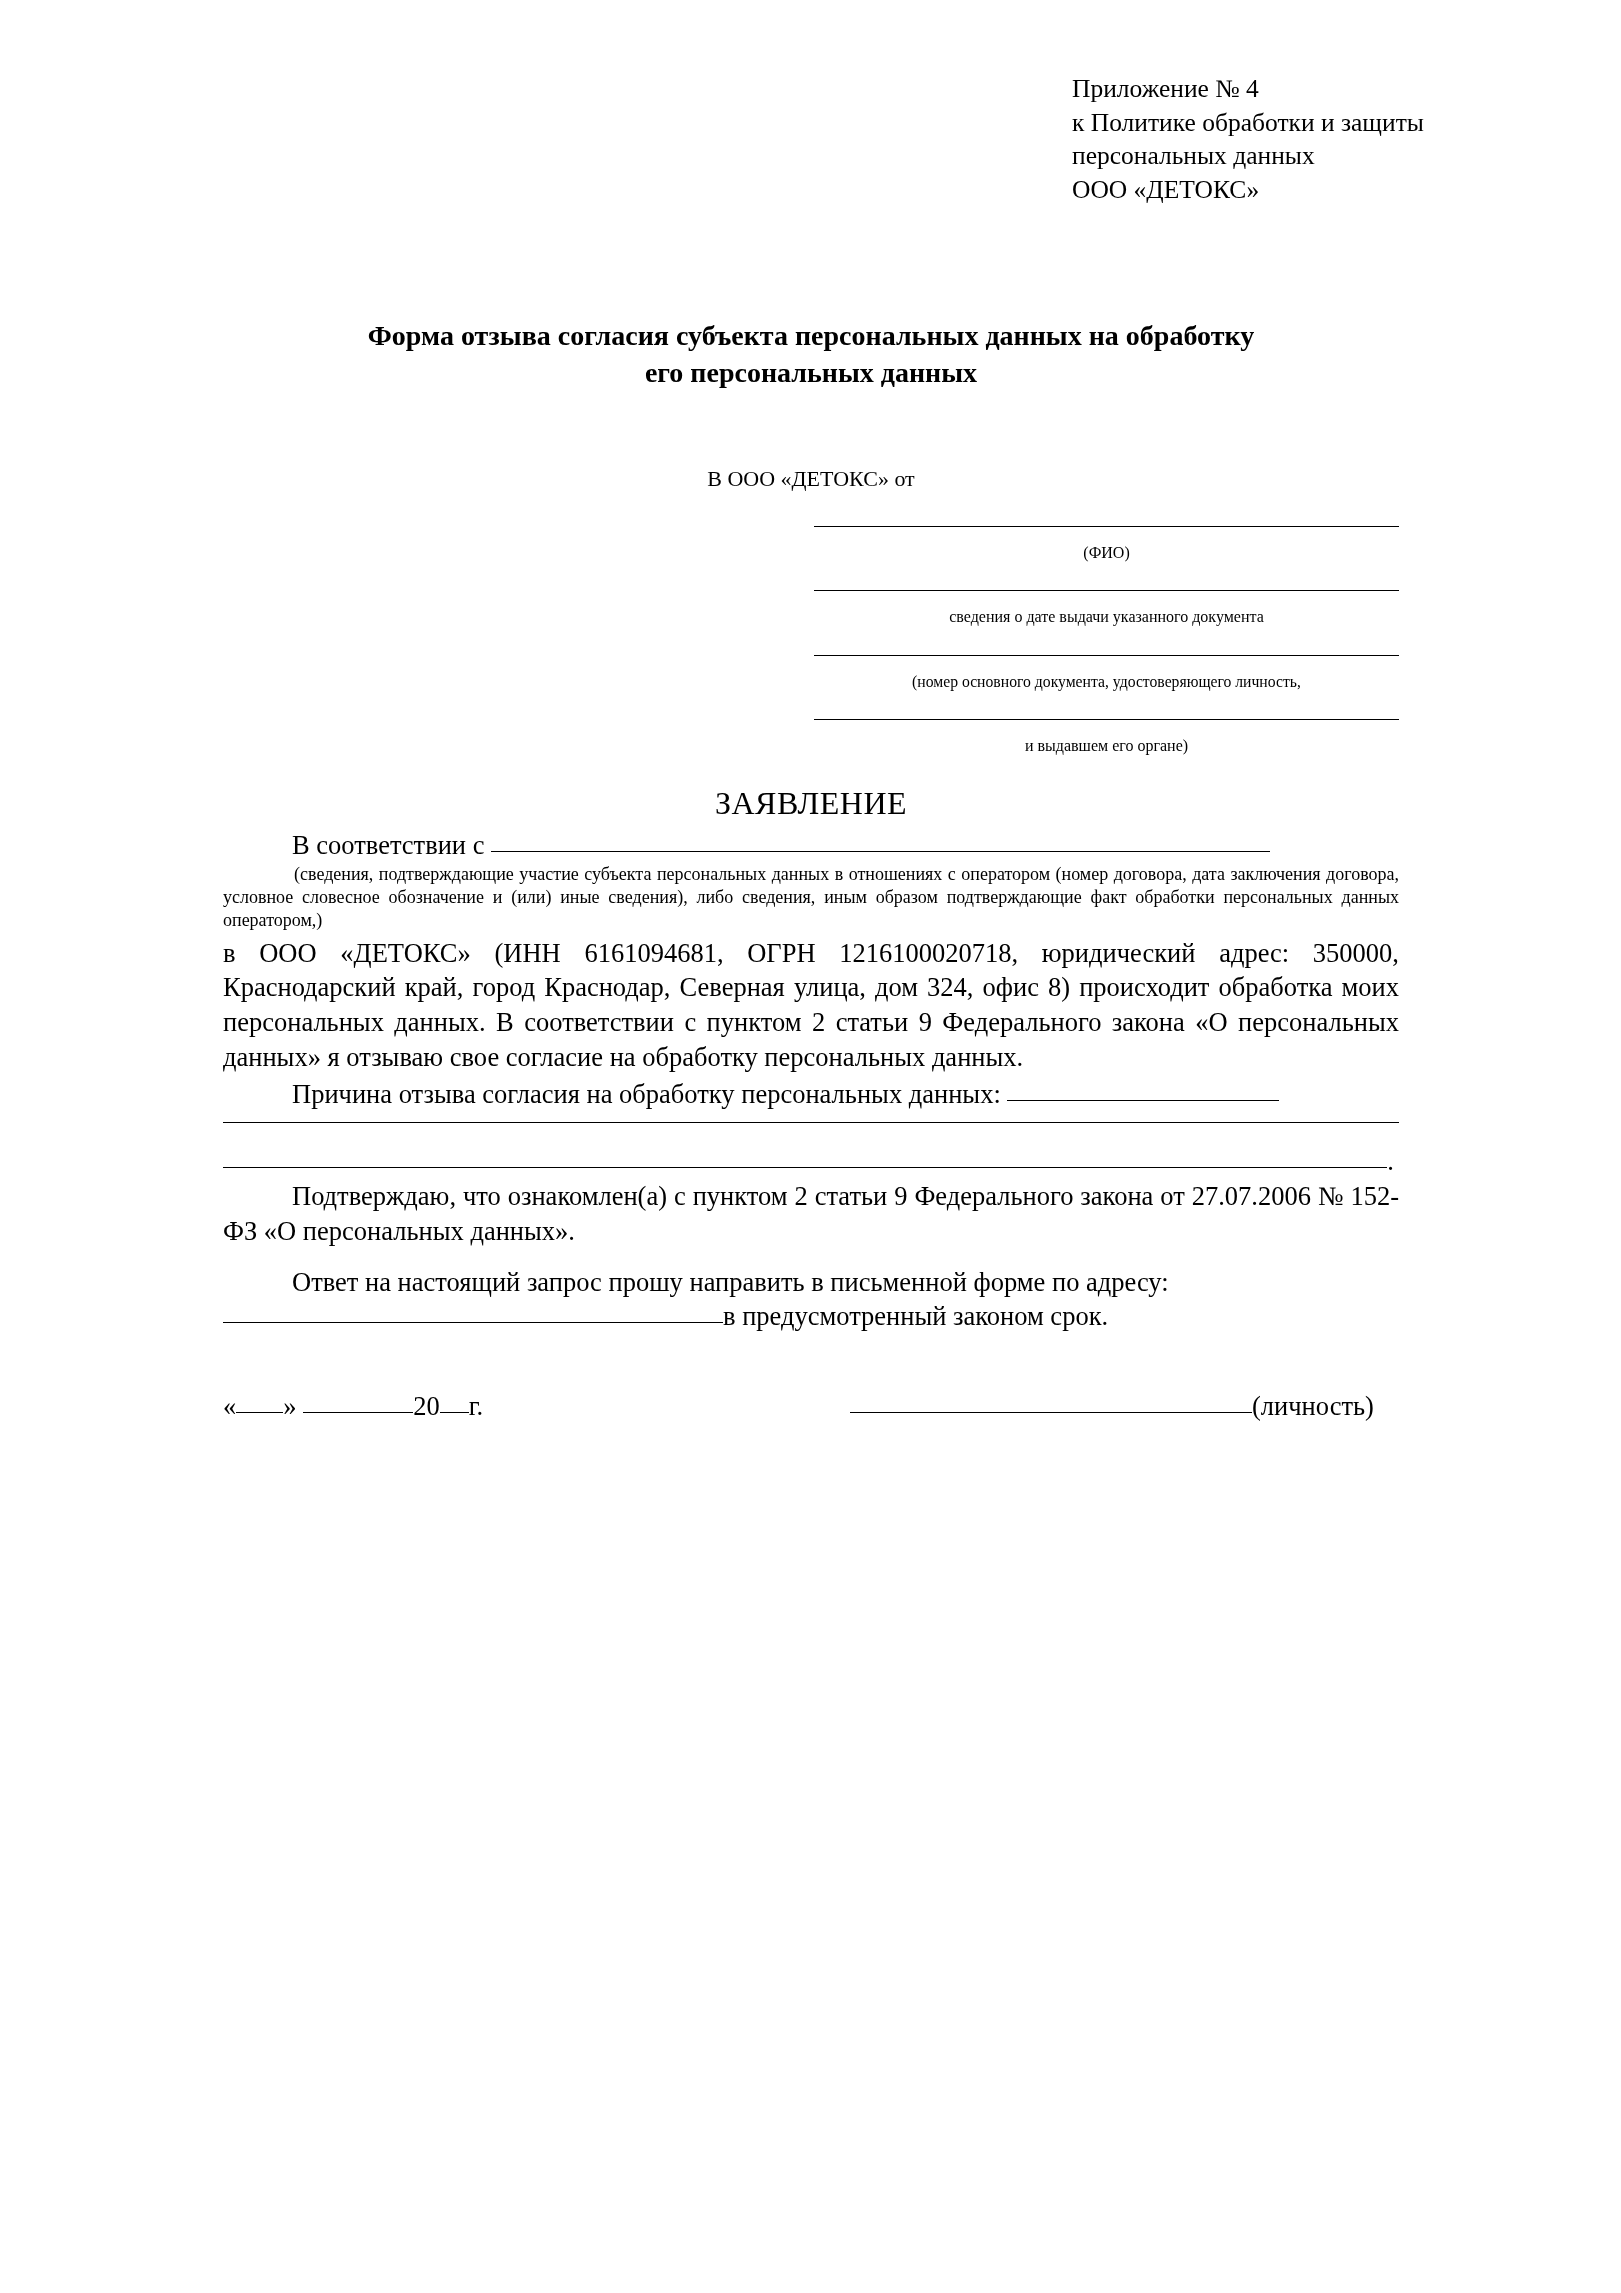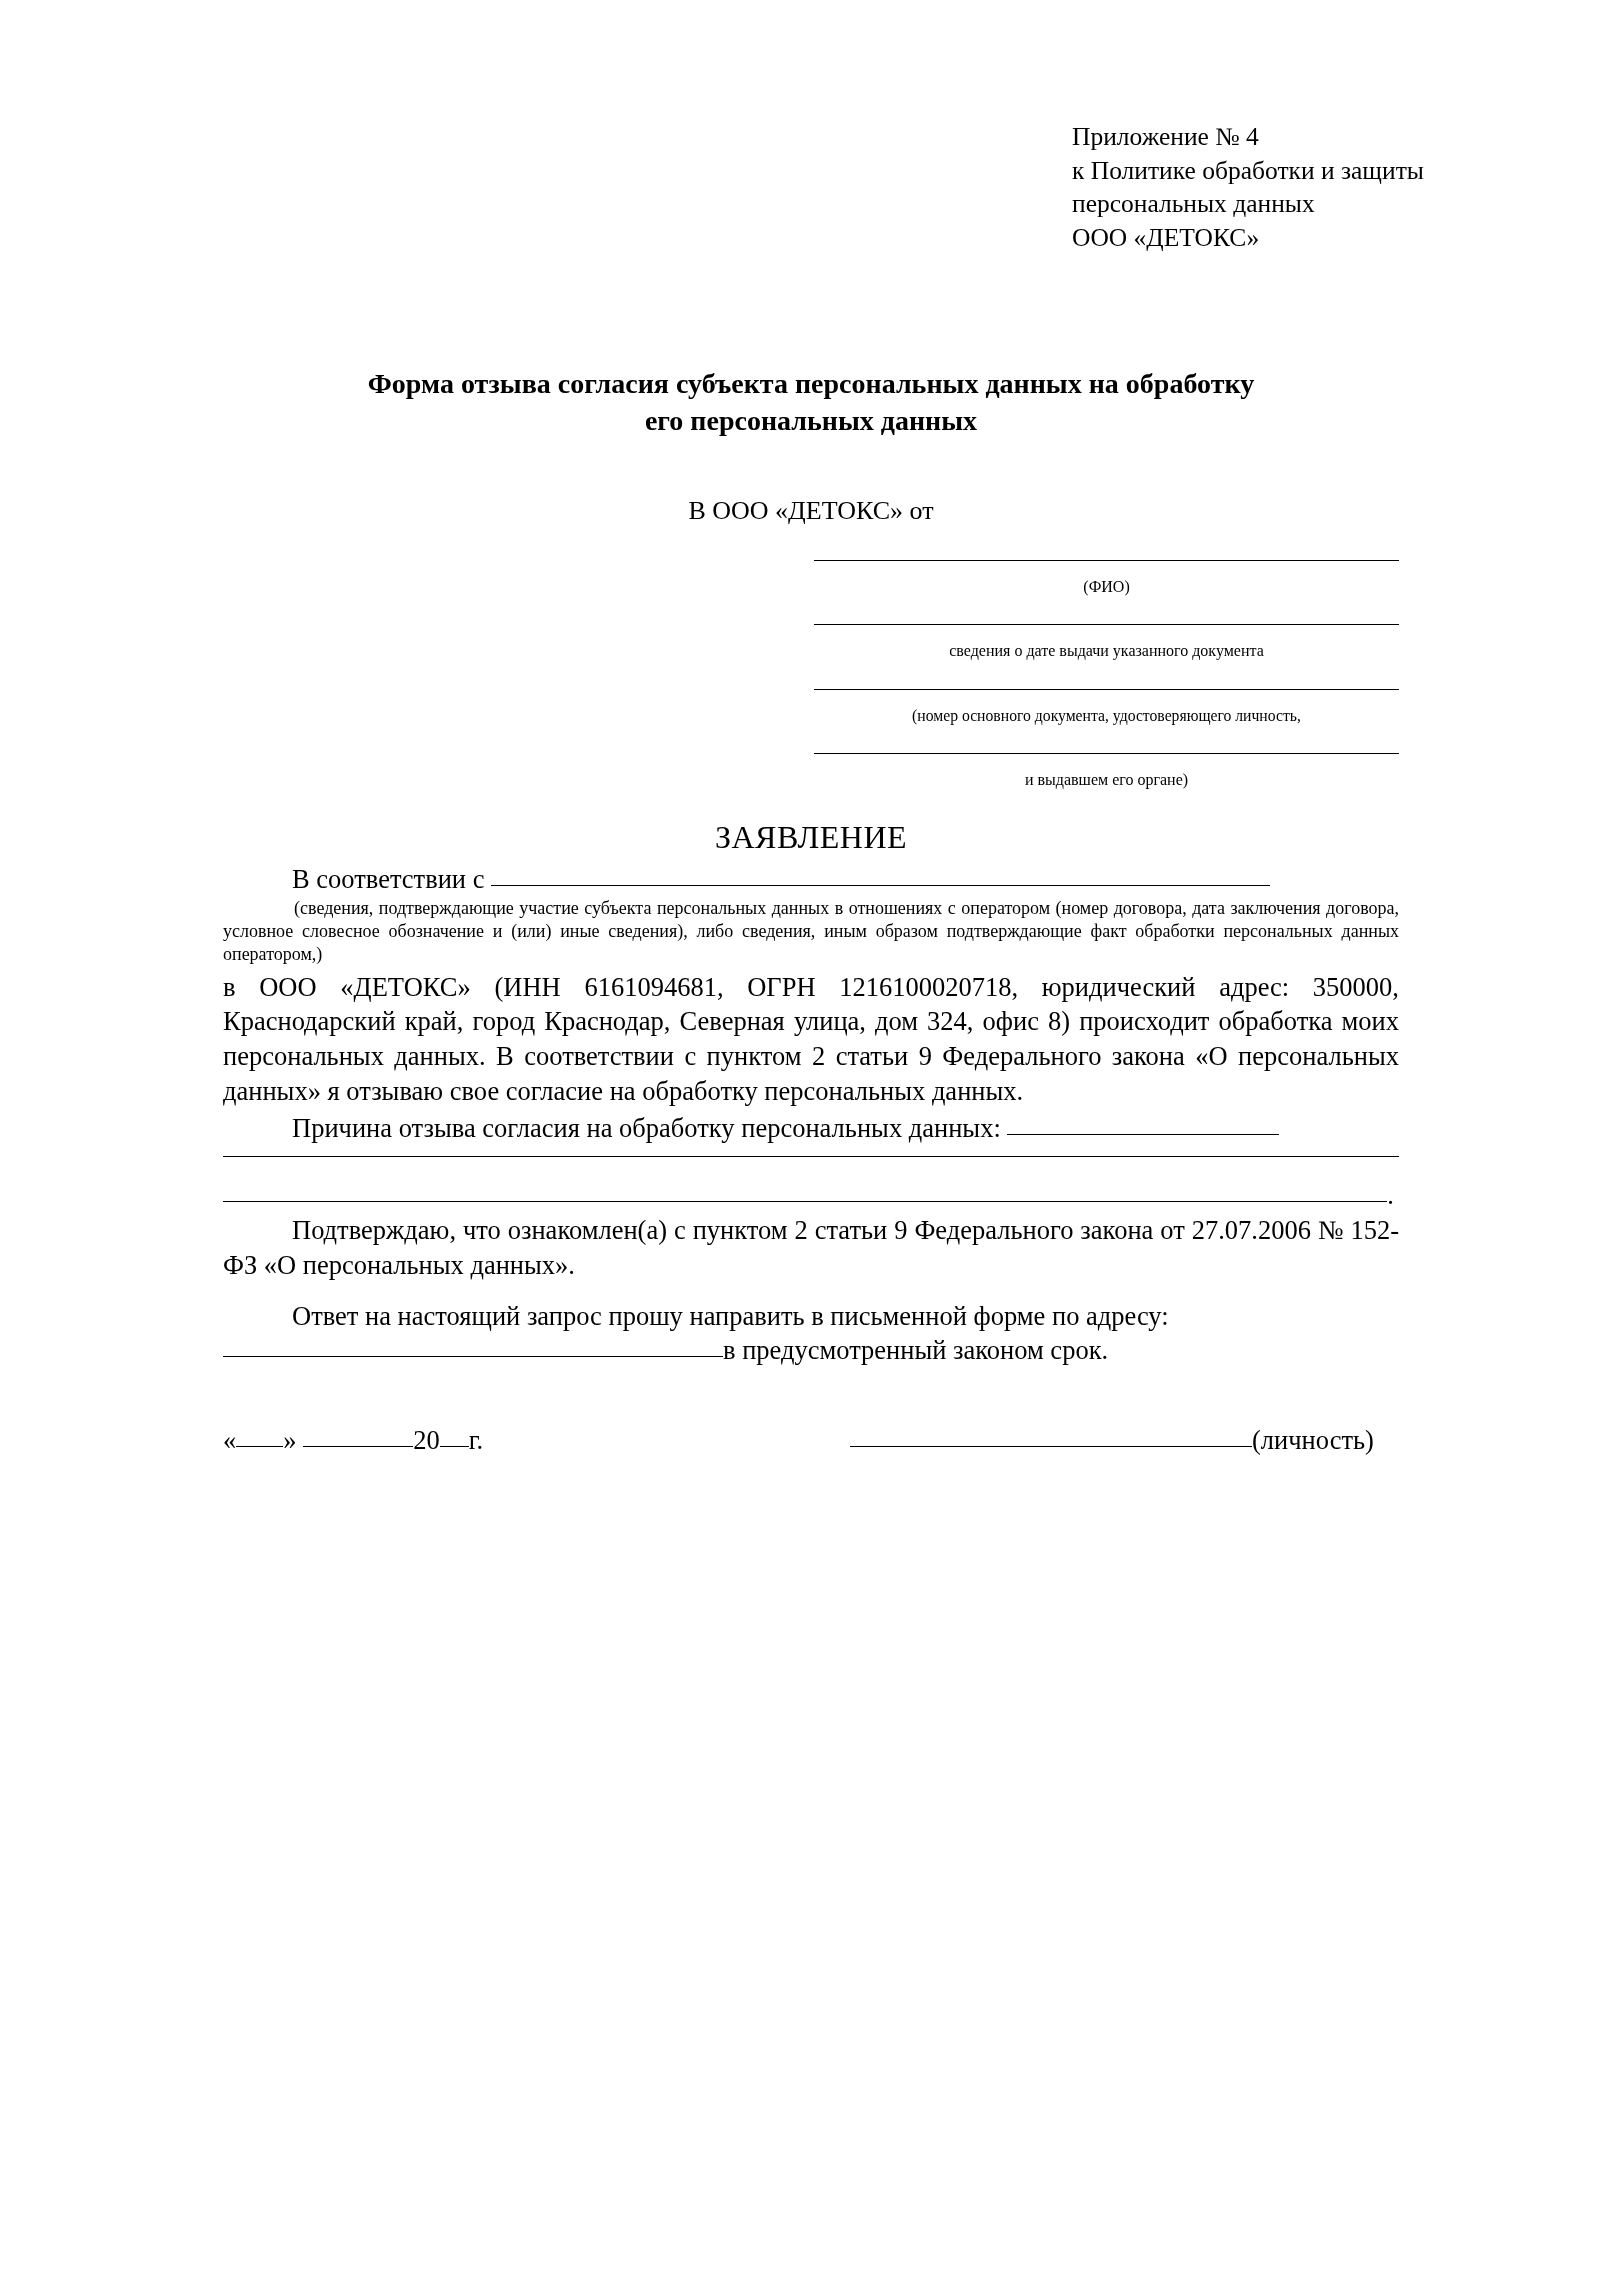--- a/index.html
+++ b/index.html
@@ -25,21 +25,21 @@
   }
   .content {
     position: absolute;
     left: 223px;
     top: 0;
     width: 1176px;
   }
 
   
   .header-block {
-    margin-top: 120px;
+    margin-top: 72px;
     margin-left: 849px;
     font-size: 25.5px;
     line-height: 1.32;
     white-space: nowrap;
   }
   .header-block div {
     margin: 0;
     padding: 0;
   }
 
@@ -50,23 +50,23 @@
     font-weight: bold;
     font-size: 28px;
     line-height: 1.35;
   }
   .doc-title .line2 {
     display: block;
   }
 
   
   .addressee {
-    margin-top: 56px;
-    text-align: center;
-    font-size: 26px;
+    margin-top: 74px;
+    text-align: center;
+    font-size: 22px;
   }
 
   
   .fill-group {
     margin-top: 7.8px;
     margin-left: 591px;
     width: 585px;
   }
   .fill-row {
     margin-bottom: 2px;

